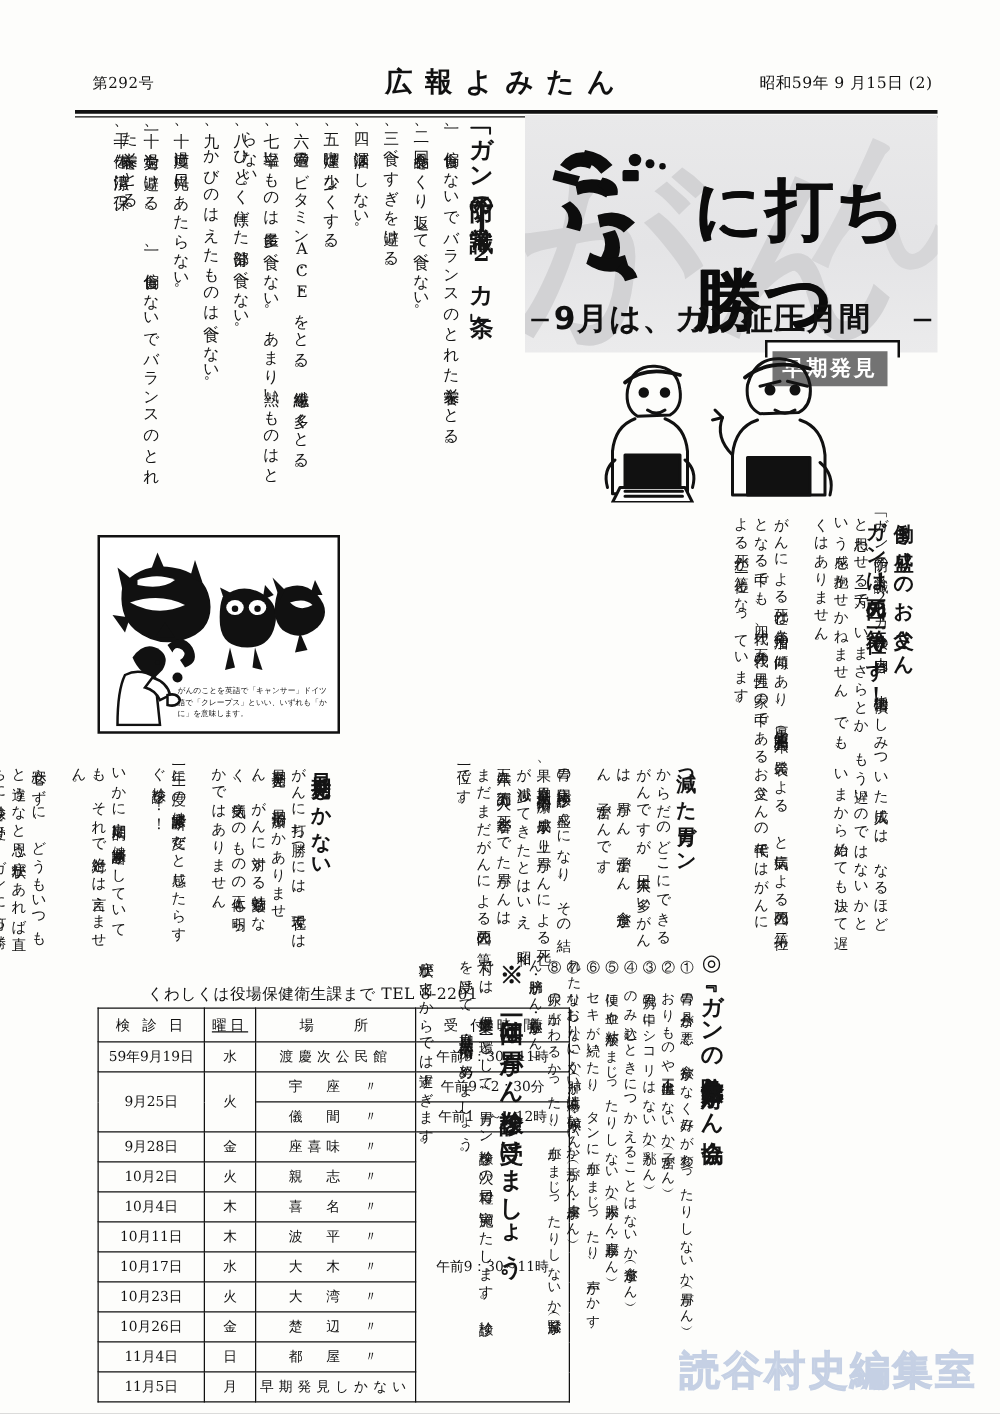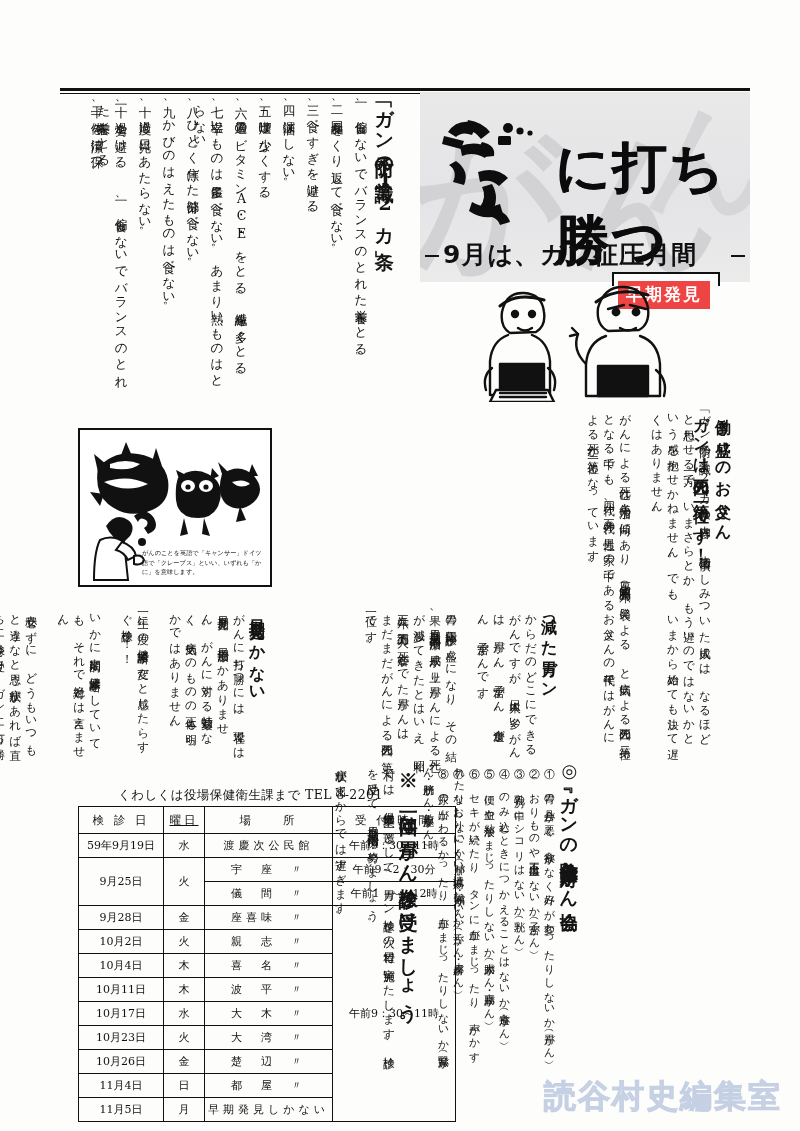--- a/index.html
+++ b/index.html
@@ -38,21 +38,21 @@
   #gan-logo{position:absolute;left:18px;top:14px;width:120px;height:125px;}
   #hero-title{position:absolute;left:135px;top:40px;font-size:54px;font-weight:bold;
         letter-spacing:2px;color:#0b0b0b;font-family:"DejaVu Sans","Liberation Sans",sans-serif;
         text-shadow:1px 0 0 #0b0b0b;}
   #hero-sub-wrap{position:absolute;left:425px;top:238px;width:320px;height:34px;}
   #hero-sub{font-size:25px;font-weight:bold;letter-spacing:1px;color:#101010;
         font-family:"DejaVu Sans","Liberation Sans",sans-serif;white-space:nowrap;}
   .sub-rule{position:absolute;top:17px;height:2px;background:#111;}
 
   
-  #badge{position:absolute;left:618px;top:281px;background:#ef4444;color:#fff;
+  #badge{position:absolute;left:618px;top:281px;background:#737373;color:#fff;
         font-size:17px;font-weight:bold;padding:2px 8px 3px;letter-spacing:2px;
         font-family:"DejaVu Sans","Liberation Sans",sans-serif;}
   #badge-hat{position:absolute;left:612px;top:272px;width:104px;height:12px;
         border:2px solid #111;border-bottom:none;background:#fff;}
 
   
   #men{position:absolute;left:470px;top:272px;width:220px;height:130px;}
 
   
   #crabbox{position:absolute;left:78px;top:428px;width:190px;height:155px;
@@ -83,20 +83,28 @@
   .t13{font-size:12.6px;}
   .t12{font-size:11.6px;}
   .t11{font-size:10.8px;}
   .quote-title{font-size:15.5px;font-weight:bold;letter-spacing:1px;}
 </style>
 </head>
 <body>
 
 <div id="page">
 
+  <div id="masthead">
+    <div class="mh-left">第292号</div>
+    <div class="mh-center">広報よみたん</div>
+    <div class="mh-right">
+      <span>昭和59年 9 月15日</span>
+      <span>(2)</span>
+    </div>
+  </div>
   <div id="mast-rule"></div>
   <div id="mast-rule2"></div>
 
   <div id="hero">
     <div class="ghost">がん</div>
     <div class="ghost2">ん</div>
 
     <svg id="gan-logo" viewBox="0 0 120 125">
       <g fill="#0d0d0d">
         <path d="M10 26 q8-12 22-10 l6 4 -4 9 q-10-4-16 2z"></path>

